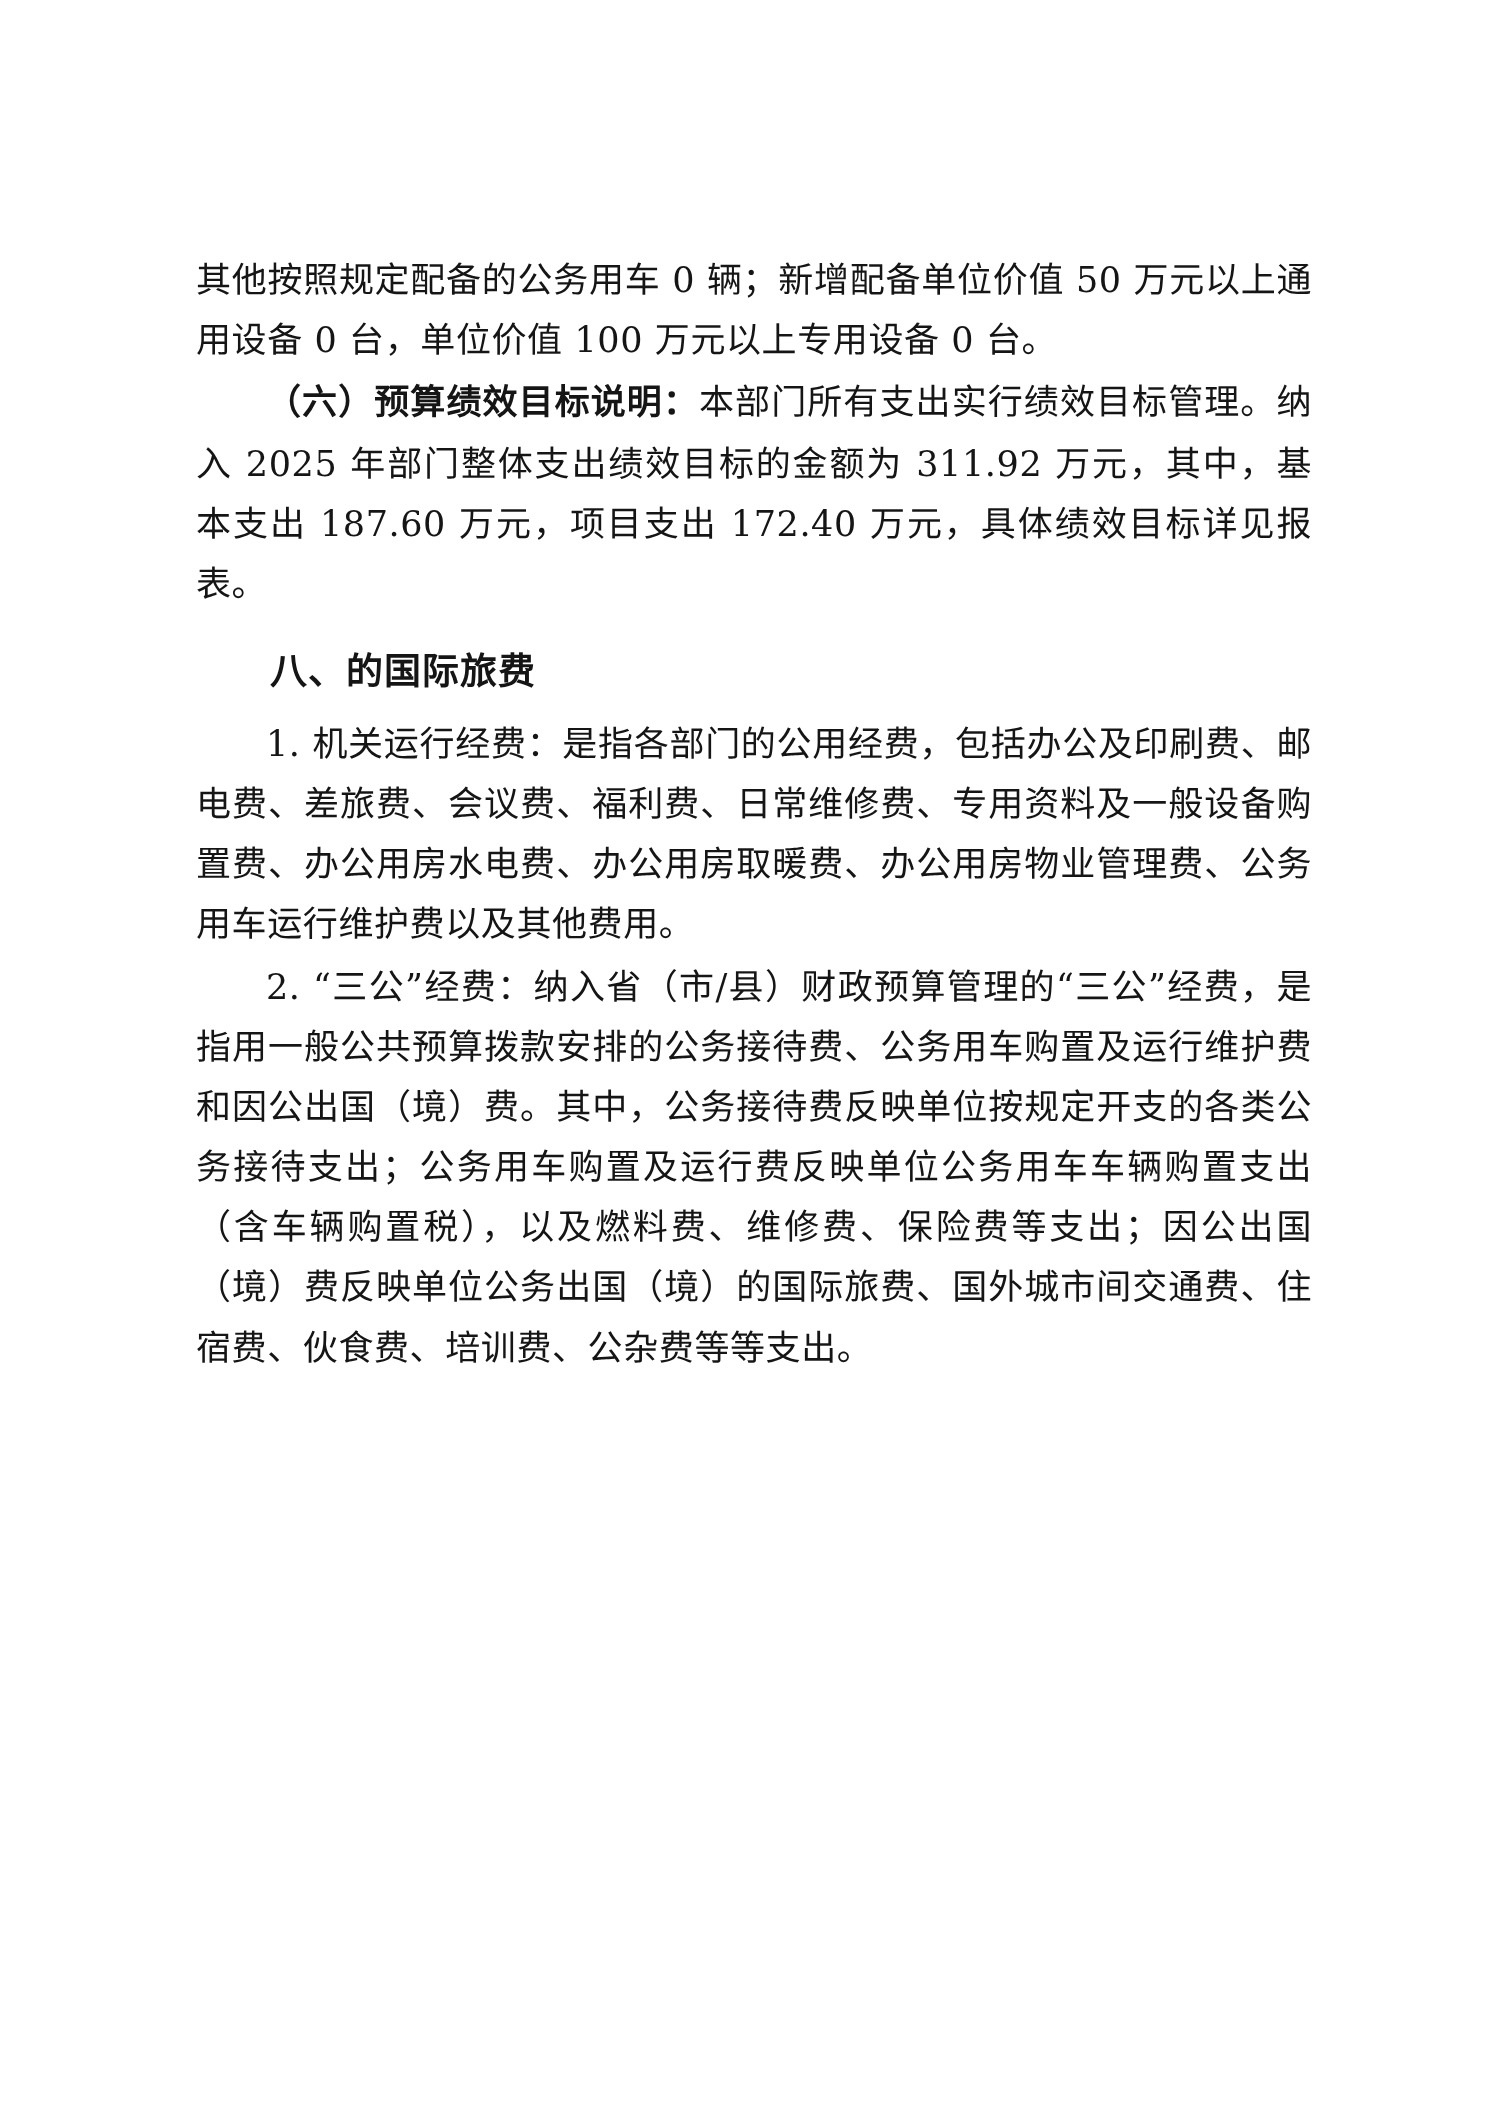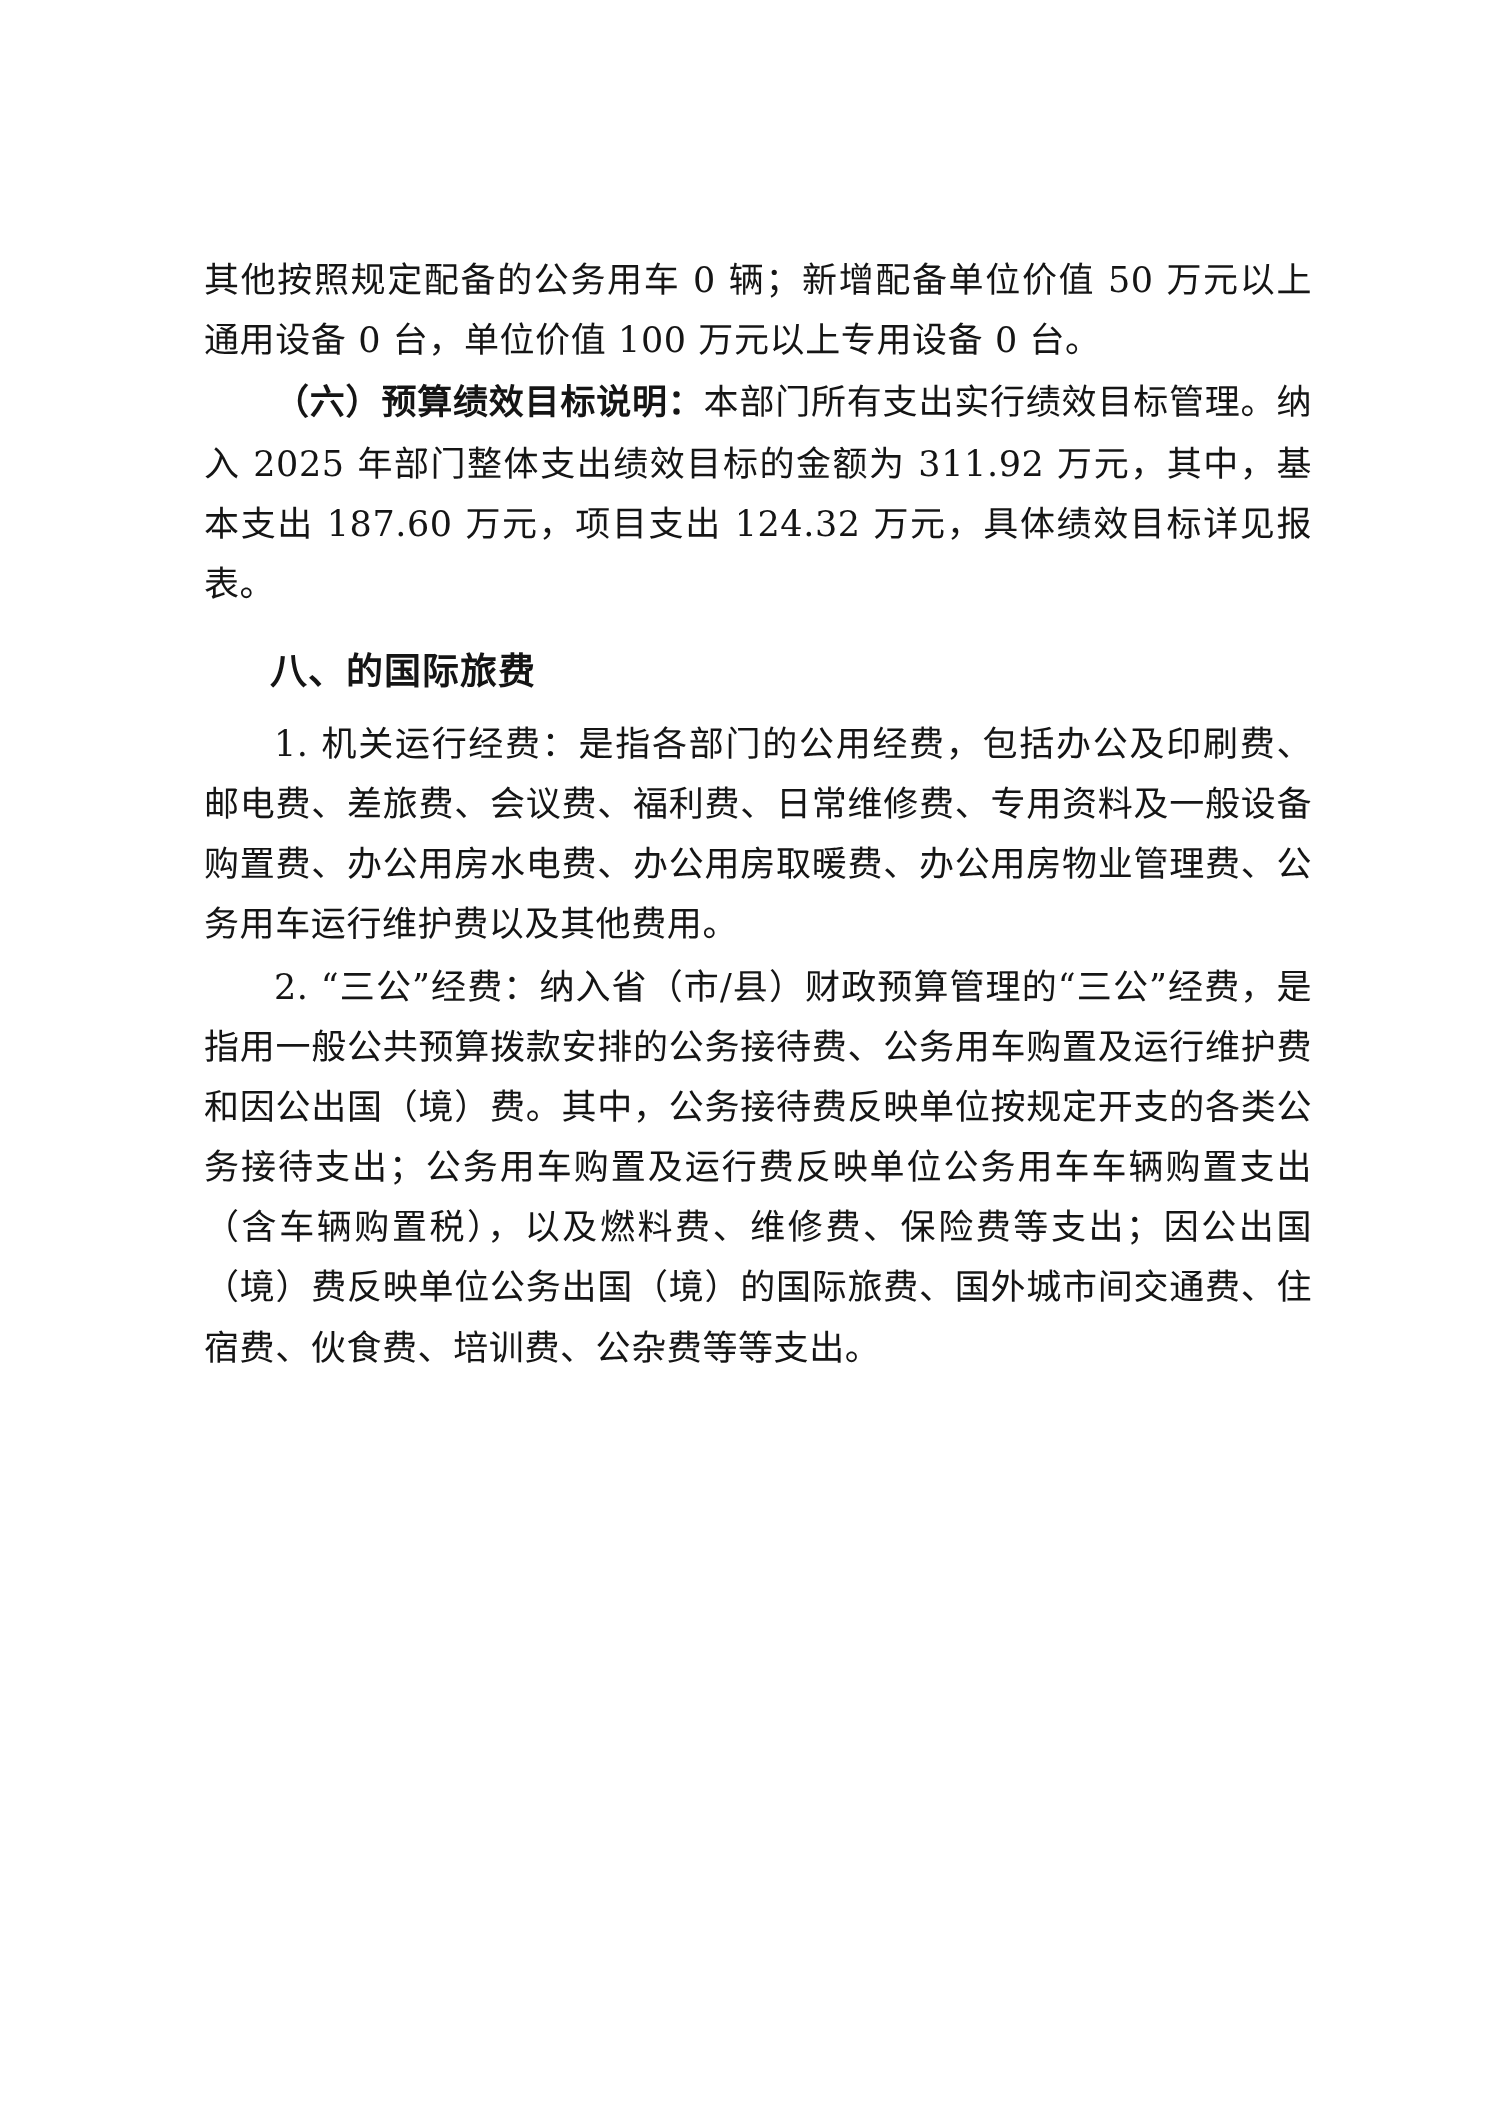--- a/index.html
+++ b/index.html
@@ -25,21 +25,21 @@
   }
   .doc-body {
     font-size: 35px;
     line-height: 1.72;
     letter-spacing: 0.6px;
     text-align: justify;
     text-justify: inter-ideograph;
     color: #151515;
   }
   p {
-    margin: 0 0 2px 8px;
+    margin: 0 0 2px 0;
   }
   .para-indent {
     text-indent: 2em;
   }
   .no-indent {
     text-indent: 0;
   }
   .bold {
     font-weight: 700;
     font-family: Liberation Serif, serif;
@@ -57,21 +57,21 @@
   }
 </style>
 </head>
 <body>
 
 <div class="page">
   <div class="doc-body">
 
     <p class="no-indent">其他按照规定配备的公务用车 0 辆；新增配备单位价值 50 万元以上通用设备 0 台，单位价值 100 万元以上专用设备 0 台。</p>
 
-    <p class="para-indent"><span class="bold">（六）预算绩效目标说明：</span><span>本部门所有支出实行绩效目标管理。纳入 2025 年部门整体支出绩效目标的金额为 311.92 万元，其中，基本支出 187.60 万元，项目支出 124.32 万元，具体绩效目标详见报表。</span></p>
+    <p class="para-indent"><span class="bold">（六）预算绩效目标说明：</span><span>本部门所有支出实行绩效目标管理。纳入 2025 年部门整体支出绩效目标的金额为 311.92 万元，其中，基本支出 187.60 万元，项目支出 172.40 万元，具体绩效目标详见报表。</span></p>
 
     <div class="block-gap"></div>
 
     <p class="section-heading">八、的国际旅费</p>
 
     <p class="para-indent">1. 机关运行经费：是指各部门的公用经费，包括办公及印刷费、邮电费、差旅费、会议费、福利费、日常维修费、专用资料及一般设备购置费、办公用房水电费、办公用房取暖费、办公用房物业管理费、公务用车运行维护费以及其他费用。</p>
 
     <p class="para-indent">2. “三公”经费：纳入省（市/县）财政预算管理的“三公”经费，是指用一般公共预算拨款安排的公务接待费、公务用车购置及运行维护费和因公出国（境）费。其中，公务接待费反映单位按规定开支的各类公务接待支出；公务用车购置及运行费反映单位公务用车车辆购置支出（含车辆购置税），以及燃料费、维修费、保险费等支出；因公出国（境）费反映单位公务出国（境）的国际旅费、国外城市间交通费、住宿费、伙食费、培训费、公杂费等等支出。</p>
 
   </div>

